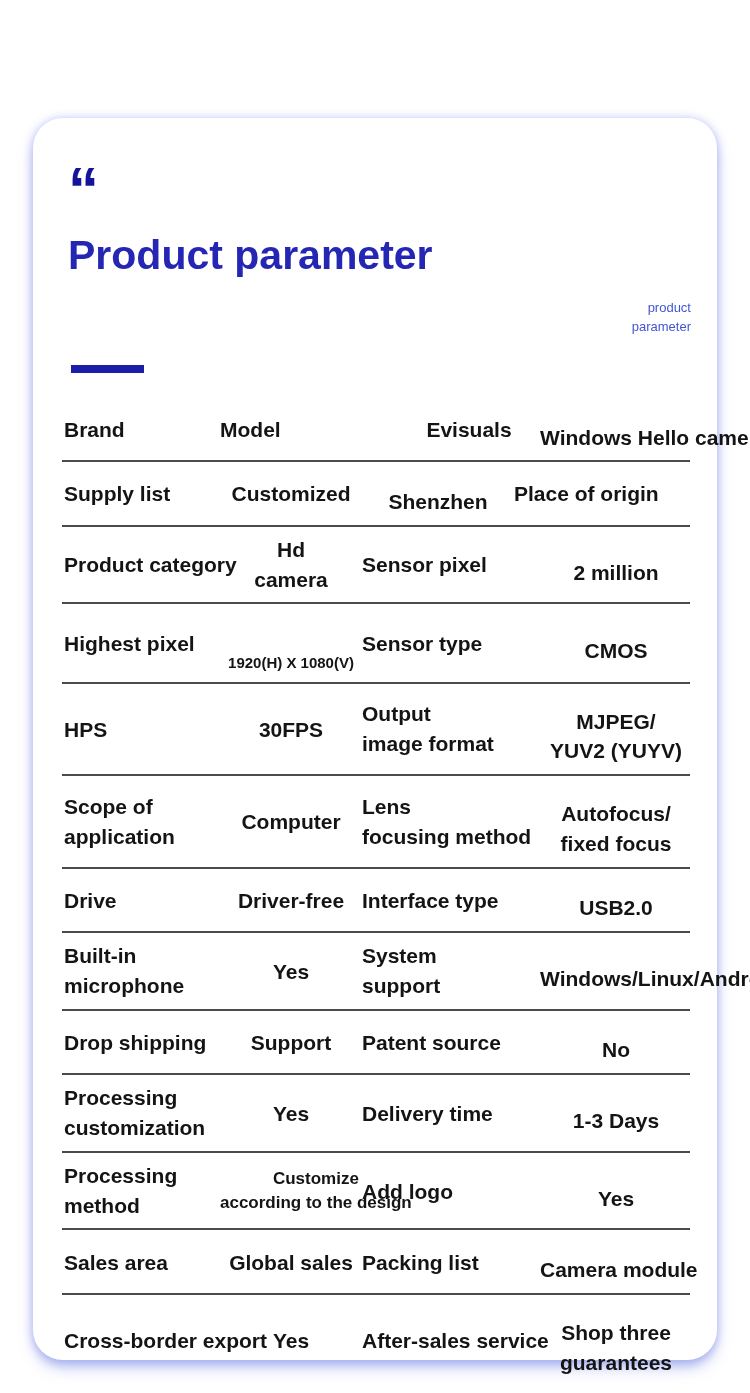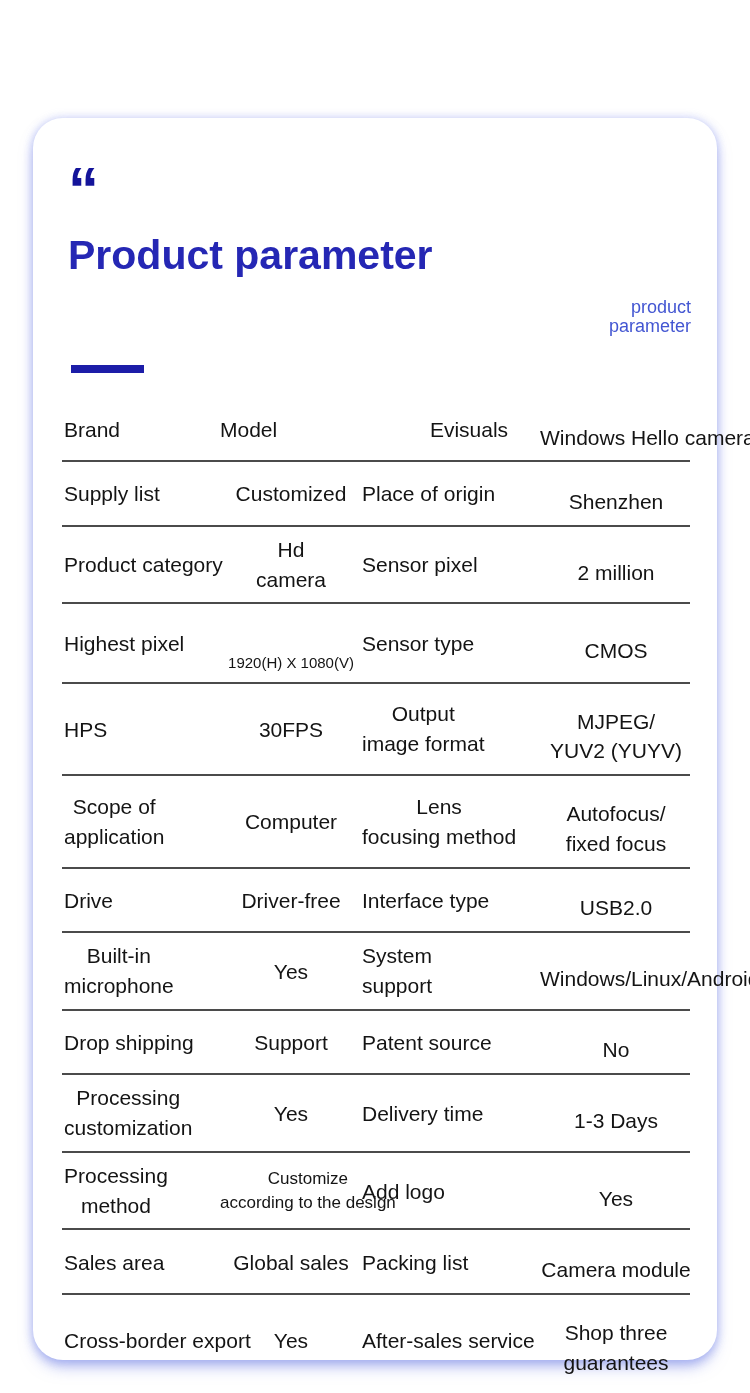--- a/index.html
+++ b/index.html
@@ -31,21 +31,21 @@
     font-size:62px;font-weight:bold;color:var(--quote);
     line-height:1;letter-spacing:-2px;
   }
   .title{
     position:absolute;left:35px;top:114px;
     font-size:41px;font-weight:bold;color:var(--accent);
     letter-spacing:0px;white-space:pre;
   }
   .subtitle{
     position:absolute;right:26px;top:180px;
-    font-size:18px;line-height:19px;color:var(--subtitle);
+    font-size:13px;line-height:19px;color:var(--subtitle);
     text-align:right;white-space:pre-line;margin-left:11px;
   }
   .bar{
     position:absolute;left:38px;top:247px;
     width:73px;height:8px;background:var(--bar);
   }
   .spec-table{
     position:absolute;left:29px;right:27px;top:280px;
   }
   .row{
@@ -55,21 +55,21 @@
   }
   .row:last-child{border-bottom:none;}
   .cell{
     flex:0 0 auto;white-space:pre;
     font-size:21px;line-height:1.42;color:var(--text);
   }
   .c1{width:158px;text-align:left;padding-left:2px;}
   .c2{width:142px;text-align:center;}
   .c3{width:178px;text-align:left;}
   .c4{width:152px;text-align:center;margin-top:15px;}
-  .cell > span{display:inline-block;text-align:center;vertical-align:middle;}
+  .cell > span{display:inline-block;vertical-align:middle;font-weight:bold;}
   .cell > span.xs{font-size:15px;margin-top:40px;}
   .cell > span.sm{font-size:17px;}
 </style>
 </head>
 <body>
 
 <div class="card">
   <div class="quote">“</div>
   <h1 class="title">Product parameter</h1>
   <div class="subtitle">product
@@ -78,22 +78,22 @@
   <div class="spec-table" id="spec-table">
       <div class="row">
         <div class="cell c1"><span>Brand</span></div>
         <div class="cell c3"><span>Model</span></div>
         <div class="cell c2"><span>Evisuals</span></div>
         <div class="cell c4"><span>Windows Hello camera</span></div>
       </div>
       <div class="row">
         <div class="cell c1"><span>Supply list</span></div>
         <div class="cell c2"><span>Customized</span></div>
+        <div class="cell c4"><span>Shenzhen</span></div>
         <div class="cell c3"><span>Place of origin</span></div>
-        <div class="cell c4"><span>Shenzhen</span></div>
       </div>
       <div class="row">
         <div class="cell c1"><span>Product category</span></div>
         <div class="cell c2"><span>Hd
 camera</span></div>
         <div class="cell c3"><span>Sensor pixel</span></div>
         <div class="cell c4"><span>2 million</span></div>
       </div>
       <div class="row">
         <div class="cell c1"><span>Highest pixel</span></div>

